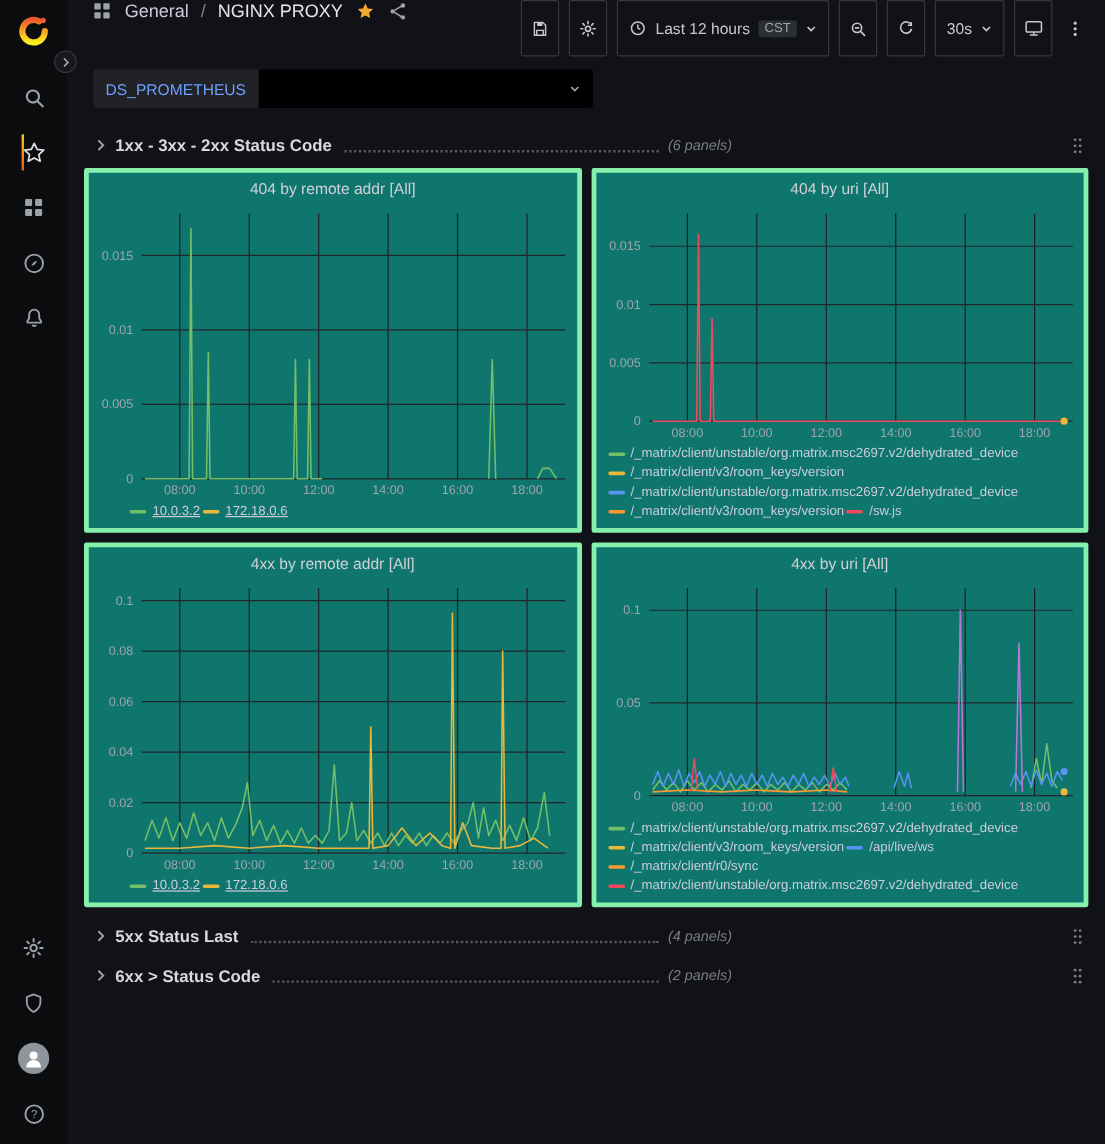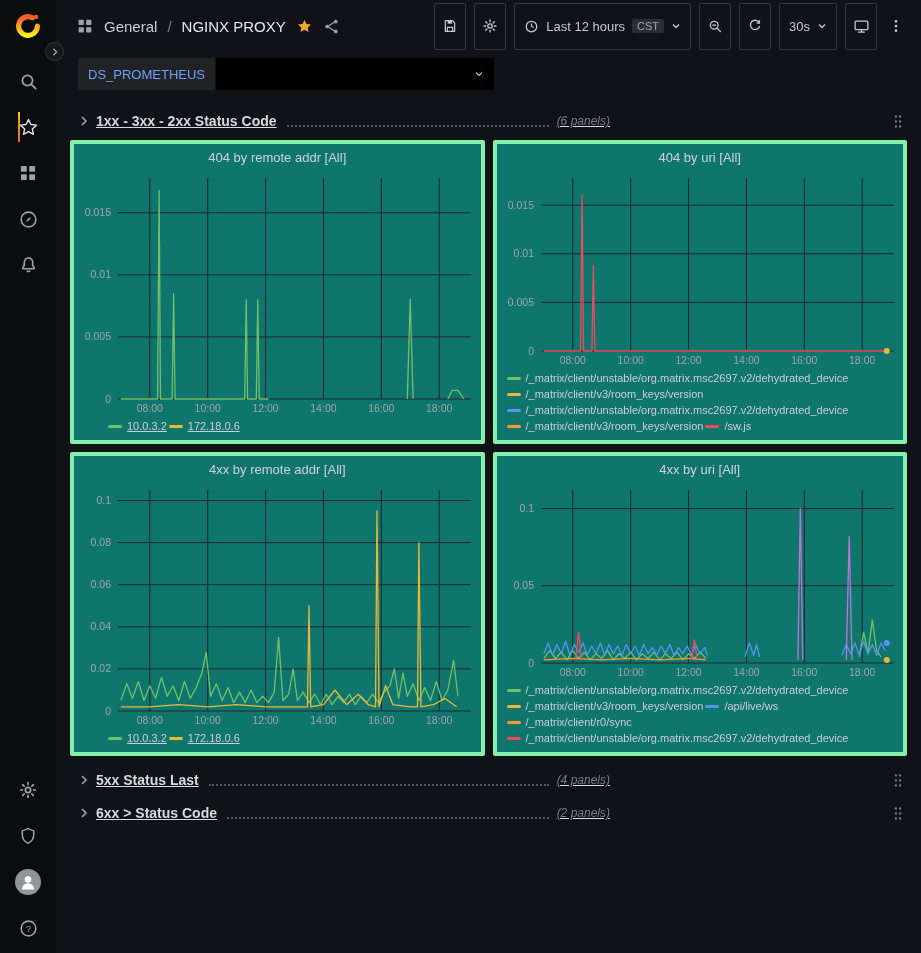--- a/index.html
+++ b/index.html
@@ -26,21 +26,21 @@
   .side-bottom{margin-top:auto;width:100%;padding-bottom:2px;}
   .avatar{width:26px;height:26px;border-radius:50%;background:#8f959c;display:flex;
     align-items:center;justify-content:center;overflow:hidden;}
   .sidebar-expand{position:fixed;left:45px;top:42px;width:19px;height:19px;border-radius:50%;
     background:#17181c;border:1px solid #33363c;color:#9fa3a8;display:flex;align-items:center;
     justify-content:center;z-index:11;padding:0;cursor:pointer;}
 
   main{margin-left:56px;}
 
   
-  .topbar{height:52px;display:flex;align-items:center;padding:0 14px 0 20px;}
+  .topbar{height:52px;display:flex;align-items:flex-start;padding:0 14px 0 20px;}
   .breadcrumb{display:flex;align-items:center;gap:10px;font-size:15px;}
   .bc-folder{color:#ccccdc;cursor:pointer;text-decoration:none;}
   .bc-sep{color:#7b8087;}
   .bc-title{color:#e6e7eb;font-weight:500;cursor:pointer;text-decoration:none;}
   .bc-btn{background:none;border:0;padding:0;display:flex;color:#9fa3a8;cursor:pointer;}
   .toolbar{margin-left:auto;display:flex;gap:8px;align-items:center;}
   .tb-btn{height:47px;background:transparent;border:1px solid #34373d;border-radius:2px;
     color:#c7c8cc;display:flex;align-items:center;gap:7px;padding:0 9px;font-size:13px;cursor:pointer;}
   .tb-btn.icon{width:32px;justify-content:center;padding:0;}
   .tb-btn.borderless{border:none;width:22px;}
@@ -51,21 +51,21 @@
   .var-group{display:flex;align-items:stretch;}
   .var-label{background:#202226;color:#6e9fff;font-size:13px;font-weight:500;display:flex;
     align-items:center;padding:0 10px;height:32px;border-radius:2px 0 0 2px;}
   .var-value{background:#202226;border:0;color:#ccccdc;font-size:13px;height:32px;display:flex;
     align-items:center;gap:8px;padding:0 10px;cursor:pointer;border-radius:0 2px 2px 0;margin-left:1px;}
   .var-black{background:#000;width:278px;justify-content:space-between;}
 
   
   .dash{padding:2px 14px 0 14px;}
   .row-header{display:flex;align-items:center;height:28px;margin:5px 0;color:#d8d9dd;cursor:pointer;}
-  .row-left{display:flex;align-items:center;width:532px;min-width:0;padding-left:8px;text-decoration:underline;}
+  .row-left{display:flex;align-items:center;width:532px;min-width:0;padding-left:8px;}
   .chev{width:18px;display:flex;color:#9fa3a8;flex:none;}
   .row-title{font-size:14px;font-weight:600;white-space:nowrap;}
   .leader{flex:1;height:9px;border-bottom:2px dotted #54575d;margin:0 8px 0 10px;}
   .row-count{font-size:12px;font-style:italic;color:#797d84;white-space:nowrap;text-align:center;}
   .row-drag{margin-left:auto;color:#797d84;padding-right:4px;cursor:grab;}
 
   .panels{display:grid;grid-template-columns:1fr 1fr;gap:8px;margin:4px 0 10px;}
   .panel{background:#0f766e;border:4px solid #86efac;border-radius:2px;height:296px;
     display:flex;flex-direction:column;min-width:0;}
   .panel-header{height:26px;display:flex;justify-content:center;align-items:center;cursor:pointer;flex:none;}

